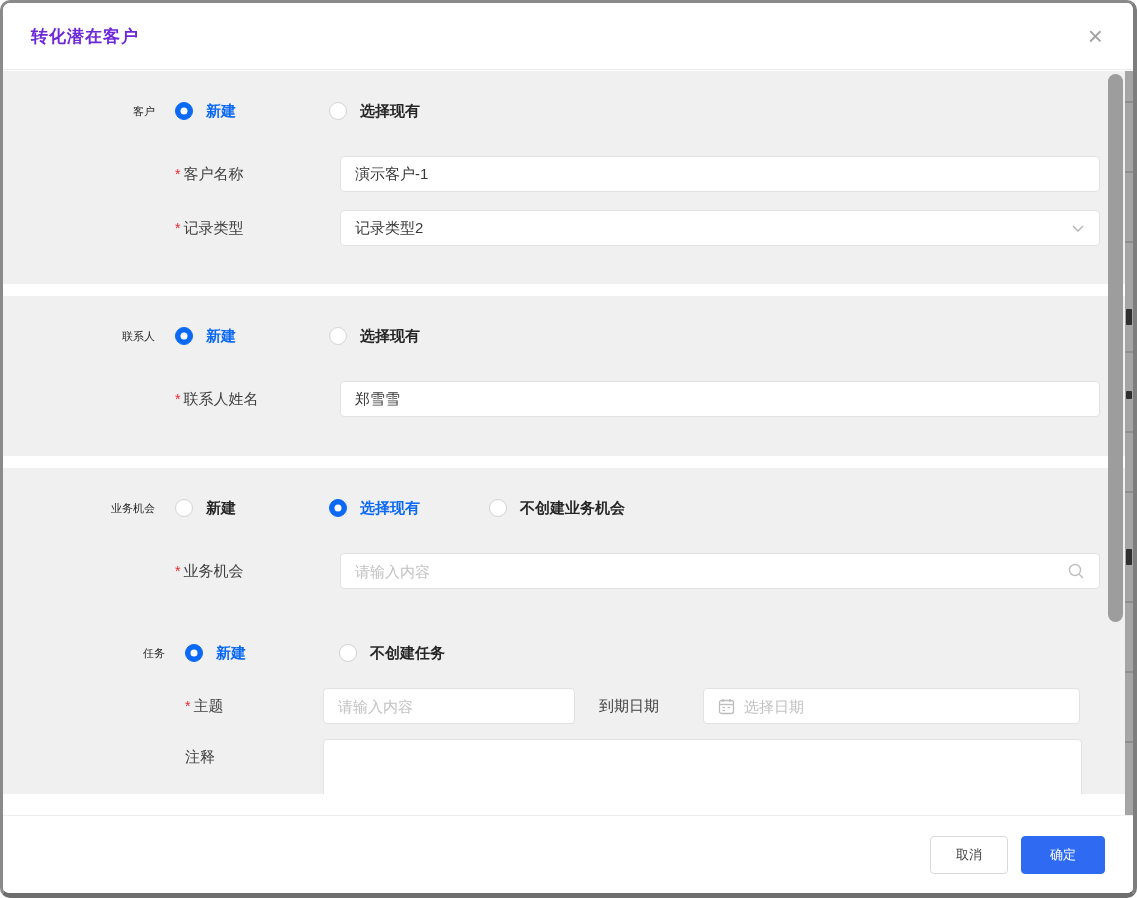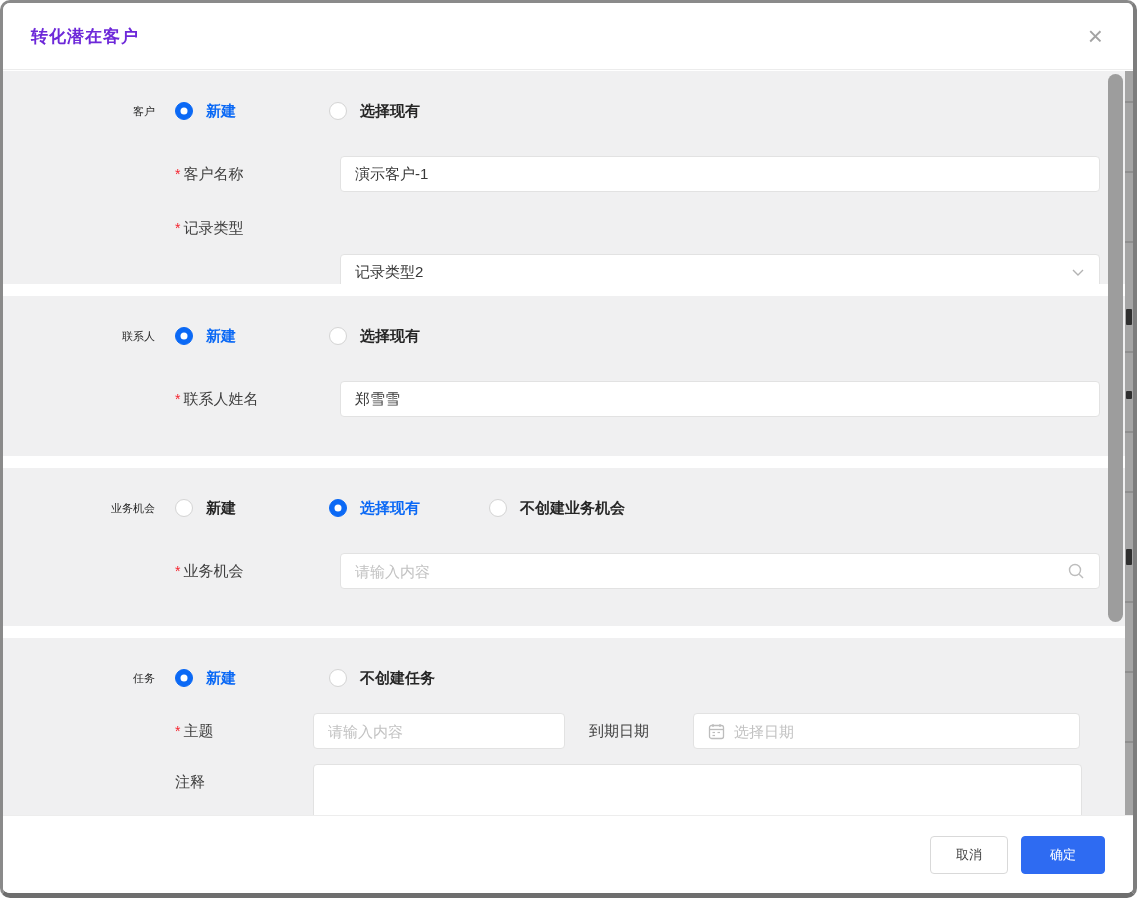--- a/index.html
+++ b/index.html
@@ -23,21 +23,21 @@
     font-weight:300; cursor:pointer; user-select:none;
   }
 
   
   .dialog-body { position:absolute; top:68px; bottom:78px; left:0; right:0; background:#ffffff; overflow:hidden; }
 
   .section { position:absolute; left:0; right:8px; background:#f0f0f1; padding-top:25px; overflow:hidden; }
   .section-1 { top:0;   height:213px; }
   .section-2 { top:225px; height:160px; }
   .section-3 { top:397px; height:158px; }
-  .section-4 { top:567px; height:181px; }
+  .section-4 { top:542px; height:181px;padding-left:10px; }
 
   
   .radio-row { display:flex; align-items:center; height:30px; padding-left:28px; }
   .group-label { width:124px; text-align:right; font-size:11px; color:#262626; margin-right:20px; }
   .radio-option { display:flex; align-items:center; cursor:pointer; }
   .radio-option.w1 { min-width:154px; }
   .radio-option.w2 { min-width:160px; }
   .radio-circle {
     width:18px; height:18px; border-radius:50%; background:#ffffff;
     border:1px solid #d4d4d4; margin-right:13px; position:relative; flex:none;
@@ -56,21 +56,21 @@
   .field-label .req { color:#f5222d; margin-right:3px; font-size:14px; }
   .field-row.tight { margin-top:18px; }
 
   .text-input, .select-box, .icon-input {
     flex:1; height:36px; background:#ffffff; border:1px solid #e2e2e2; border-radius:4px;
     margin-right:25px; font-size:15px; color:#383838;
   }
   .text-input { padding:0 14px; outline:none; width:100%; }
   .text-input::placeholder { color:#c2c2c2; }
 
-  .select-box { display:flex; align-items:center; padding:0 14px; cursor:pointer;margin-top:44px; }
+  .select-box { display:flex; align-items:center; padding:0 14px; cursor:pointer; }
   .select-value { flex:1; }
   .chev { flex:none; }
 
   .icon-input { display:flex; align-items:center; padding:0 14px; }
   .icon-input input { border:none; outline:none; flex:1; font-size:15px; color:#383838; background:transparent; height:100%; }
   .icon-input input::placeholder { color:#c2c2c2; }
 
   
   .s4-row { display:flex; align-items:flex-start; padding-left:172px; margin-top:20px; }
   .s4-label { width:138px; font-size:15px; color:#404040; line-height:36px; white-space:nowrap; }

